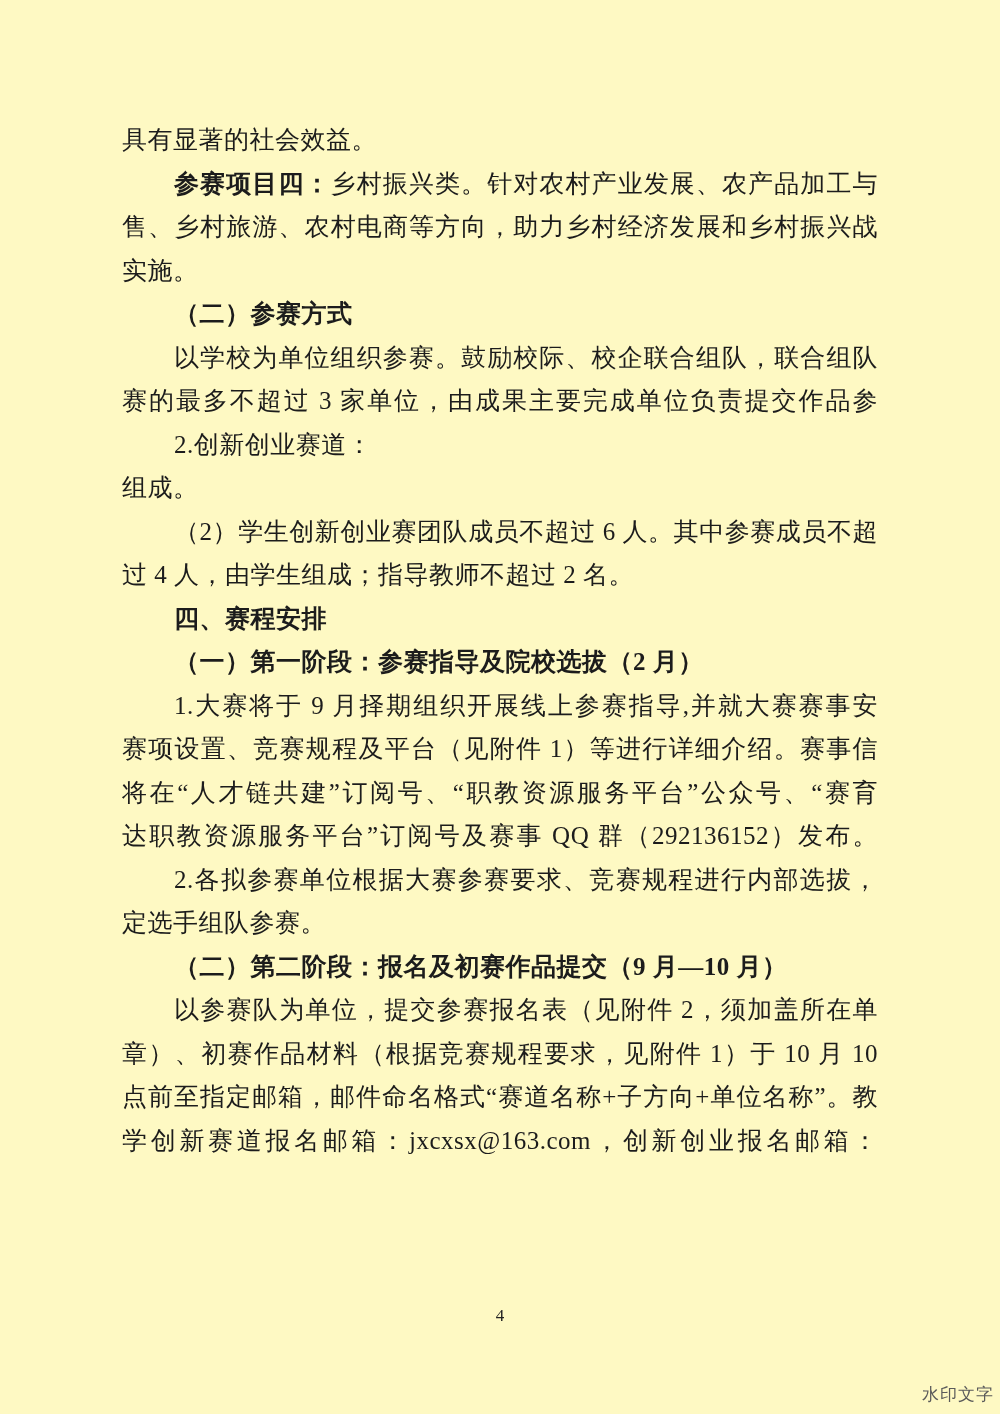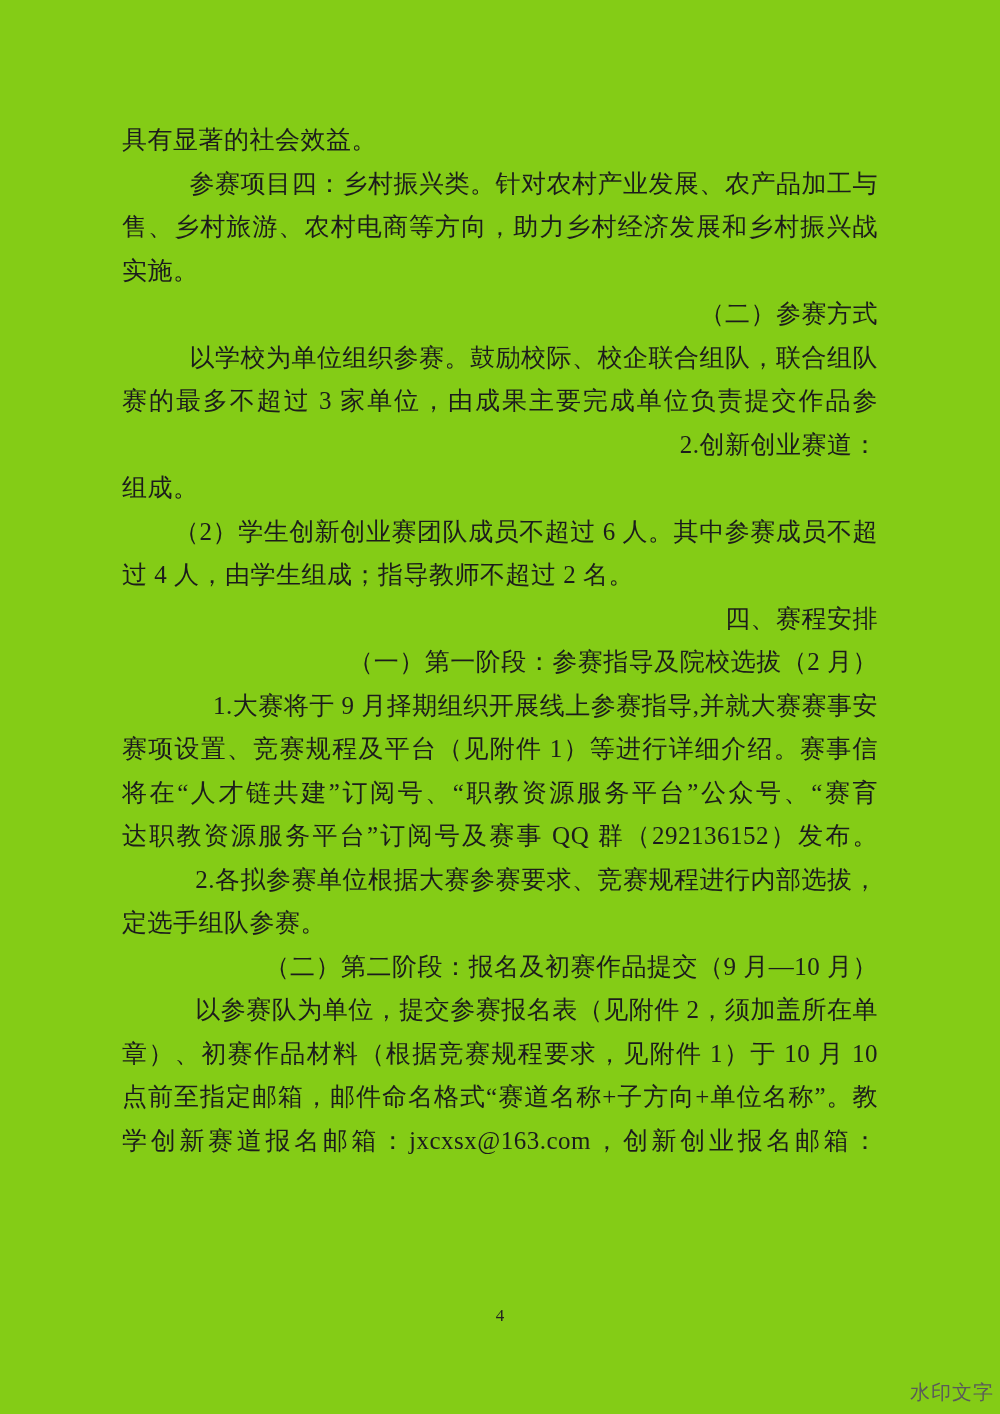--- a/index.html
+++ b/index.html
@@ -5,21 +5,21 @@
   html, body {
     margin: 0;
     padding: 0;
     background: #ffffff;
   }
   .page {
     position: relative;
     width: 1000px;
     height: 1414px;
     margin: 0 auto;
-    background: #84cc16;
+    background: #fef9c3;
     color: #1c1c1c;
     font-family: "Liberation Serif", "DejaVu Serif", serif;
     overflow: hidden;
   }
   .text-block {
     position: absolute;
     left: 122px;
     top: 118px;
     width: 756px;
   }
@@ -31,40 +31,39 @@
     letter-spacing: 0.5px;
   }
   .line.justify {
     white-space: normal;
     text-align: justify;
     text-align-last: justify;
     overflow: hidden;
   }
   .line.indent {
     text-indent: 52px;
-    text-align: right;
   }
   .seg-bold {
-    font-weight: normal;
+    font-weight: bold;
     margin-top: 45px;
   }
   .page-number {
     position: absolute;
     left: 0;
     right: 0;
     top: 1306px;
     text-align: center;
     font-size: 17px;
     color: #222222;
   }
   .watermark {
     position: absolute;
     right: 6px;
     bottom: 8px;
-    font-size: 20px;
+    font-size: 17px;
     color: #5a5a5a;
     letter-spacing: 1px;
   }
 </style>
 </head>
 <body>
 
 <div class="page">
   <main class="text-block" id="text-block">
       <div class="line"><span class="seg">具有显著的社会效益。</span></div>

